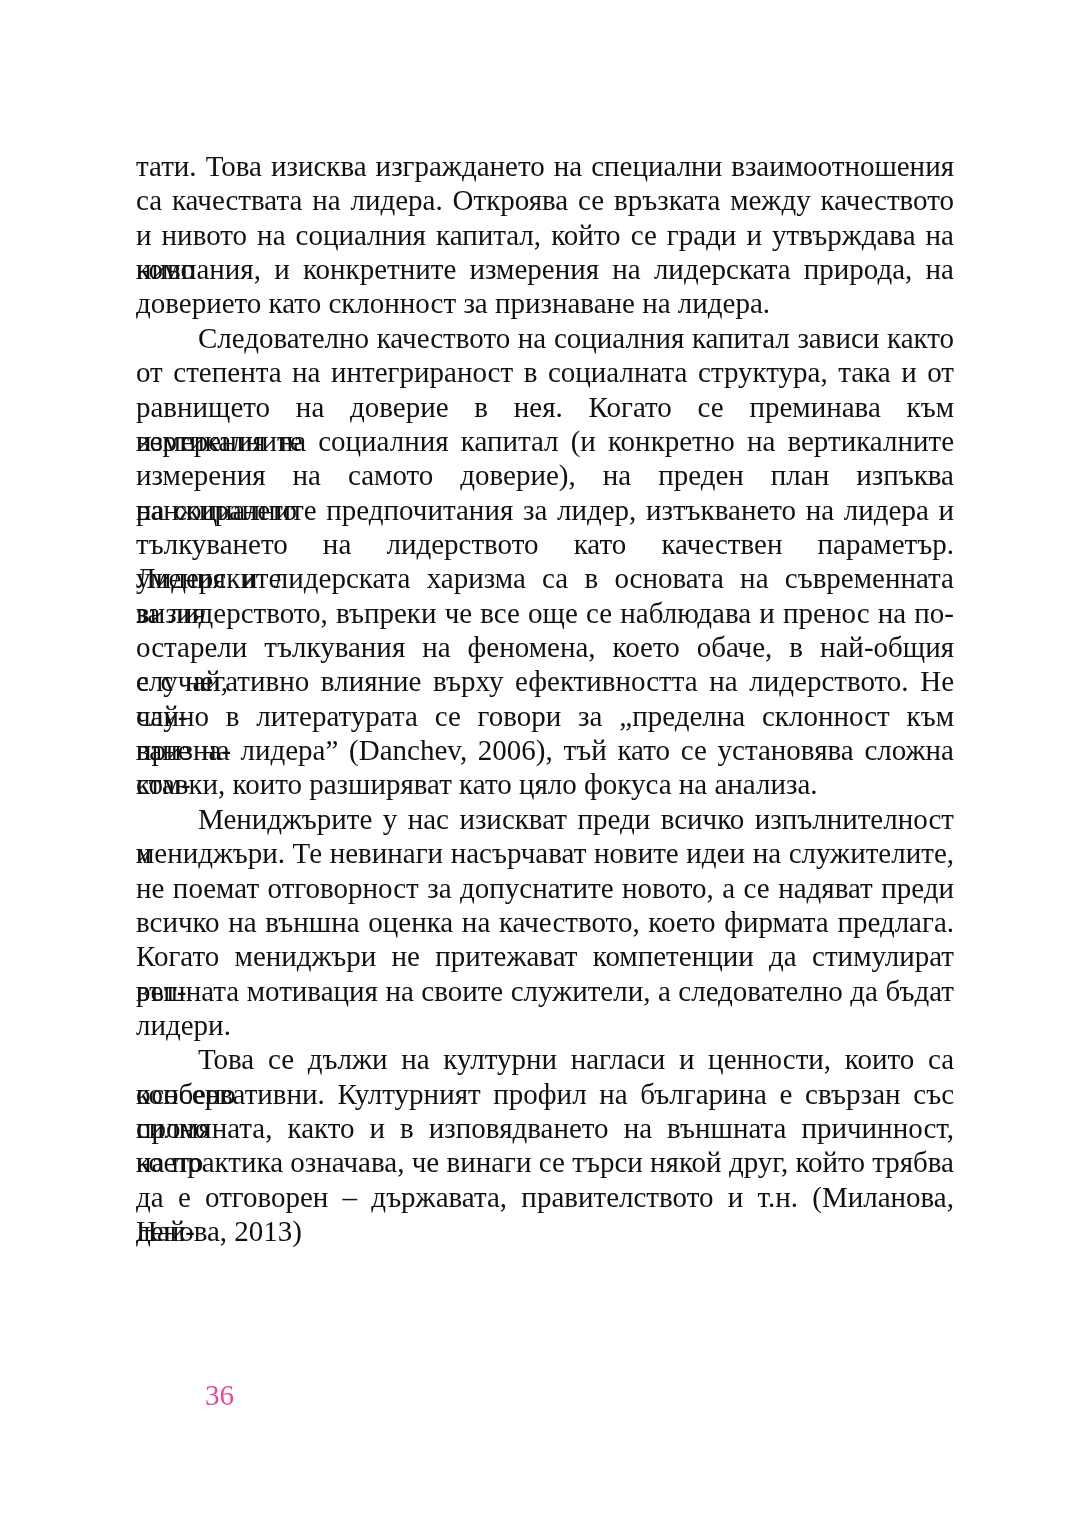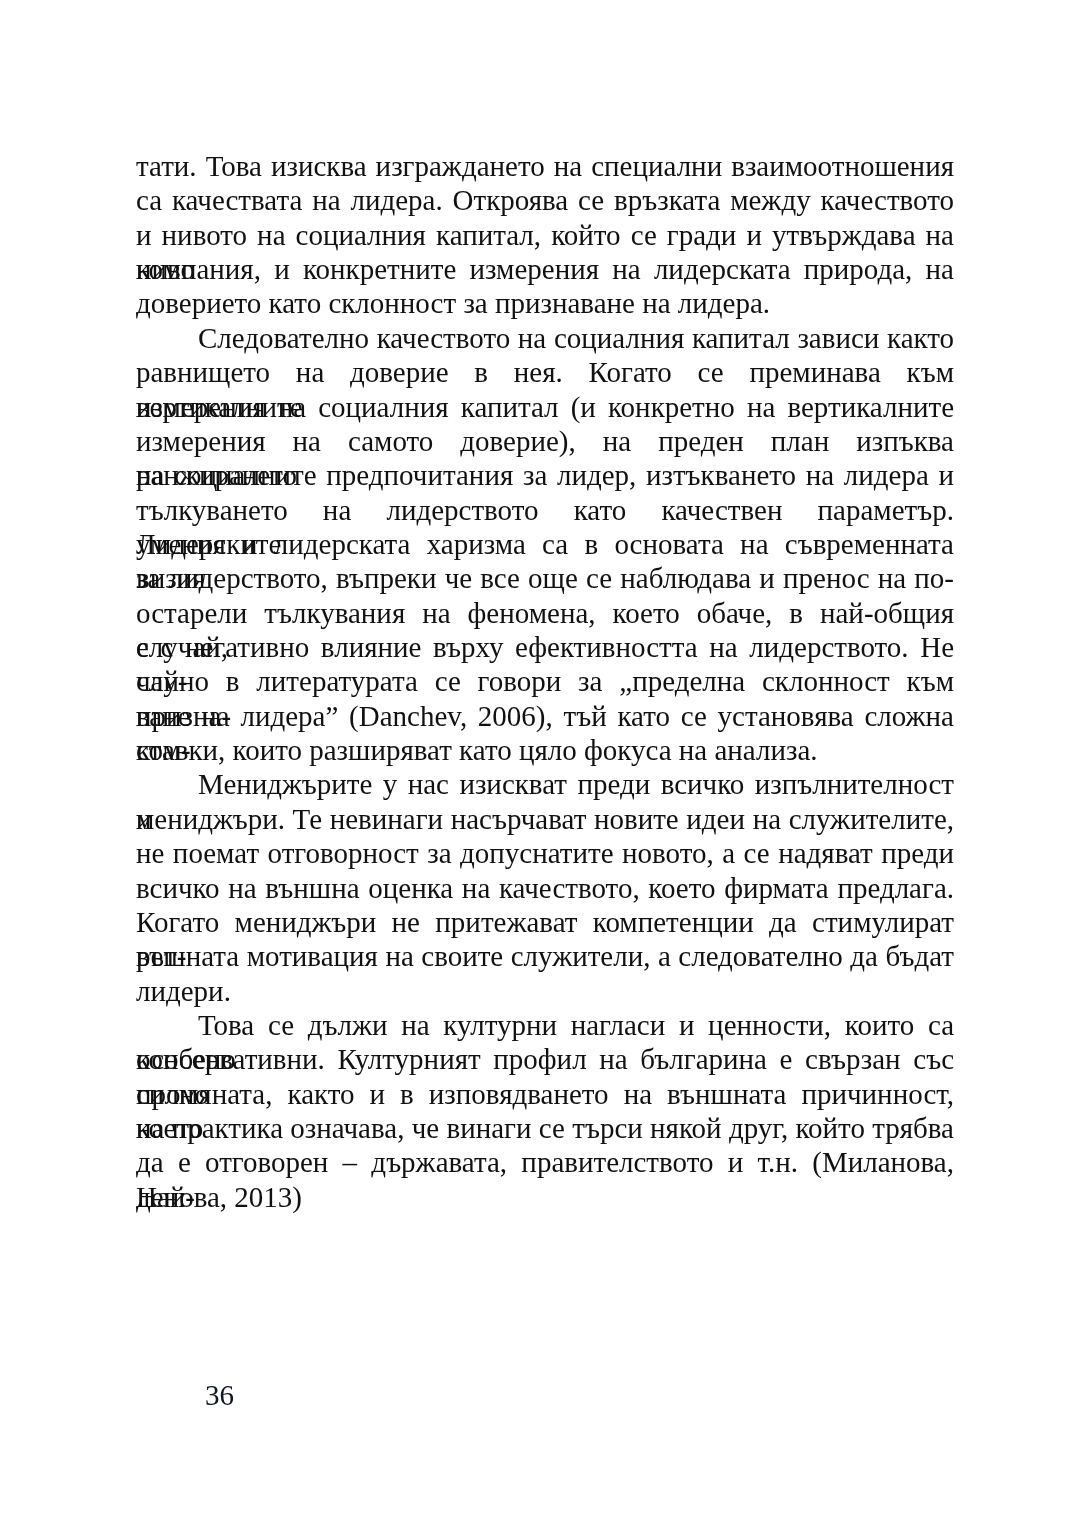--- a/index.html
+++ b/index.html
@@ -30,39 +30,40 @@
   }
   .line.para-last {
     text-align-last: left;
   }
   .paragraph.indented .line:first-child {
     text-indent: 62px;
   }
   .page-number {
     position: absolute;
     left: 205px; top: 1378px;
-    color: #0f172a;
+    color: #ec4899;
     font-size: 29px;
     line-height: 34px;
   }
 </style>
 </head>
 <body>
 
 <div class="page">
   <div class="body-text">
       <div class="paragraph">
         <div class="line">тати. Това изисква изграждането на специални взаимоотношения</div>
         <div class="line">са качествата на лидера. Откроява се връзката между качеството</div>
         <div class="line">и нивото на социалния капитал, който се гради и утвърждава на ниво</div>
         <div class="line">компания, и конкретните измерения на лидерската природа, на</div>
         <div class="line para-last">доверието като склонност за признаване на лидера.</div>
       </div>
       <div class="paragraph indented">
         <div class="line">Следователно качеството на социалния капитал зависи както</div>
+        <div class="line">от степента на интегрираност в социалната структура, така и от</div>
         <div class="line">равнището на доверие в нея. Когато се преминава към вертикалните</div>
         <div class="line">измерения на социалния капитал (и конкретно на вертикалните</div>
         <div class="line">измерения на самото доверие), на преден план изпъква ранжирането</div>
         <div class="line">на социалните предпочитания за лидер, изтъкването на лидера и</div>
         <div class="line">тълкуването на лидерството като качествен параметър. Лидерските</div>
         <div class="line">умения и лидерската харизма са в основата на съвременната визия</div>
         <div class="line">за лидерството, въпреки че все още се наблюдава и пренос на по-</div>
         <div class="line">остарели тълкувания на феномена, което обаче, в най-общия случай,</div>
         <div class="line">е с негативно влияние върху ефективността на лидерството. Не слу-</div>
         <div class="line">чайно в литературата се говори за „пределна склонност към призна-</div>

